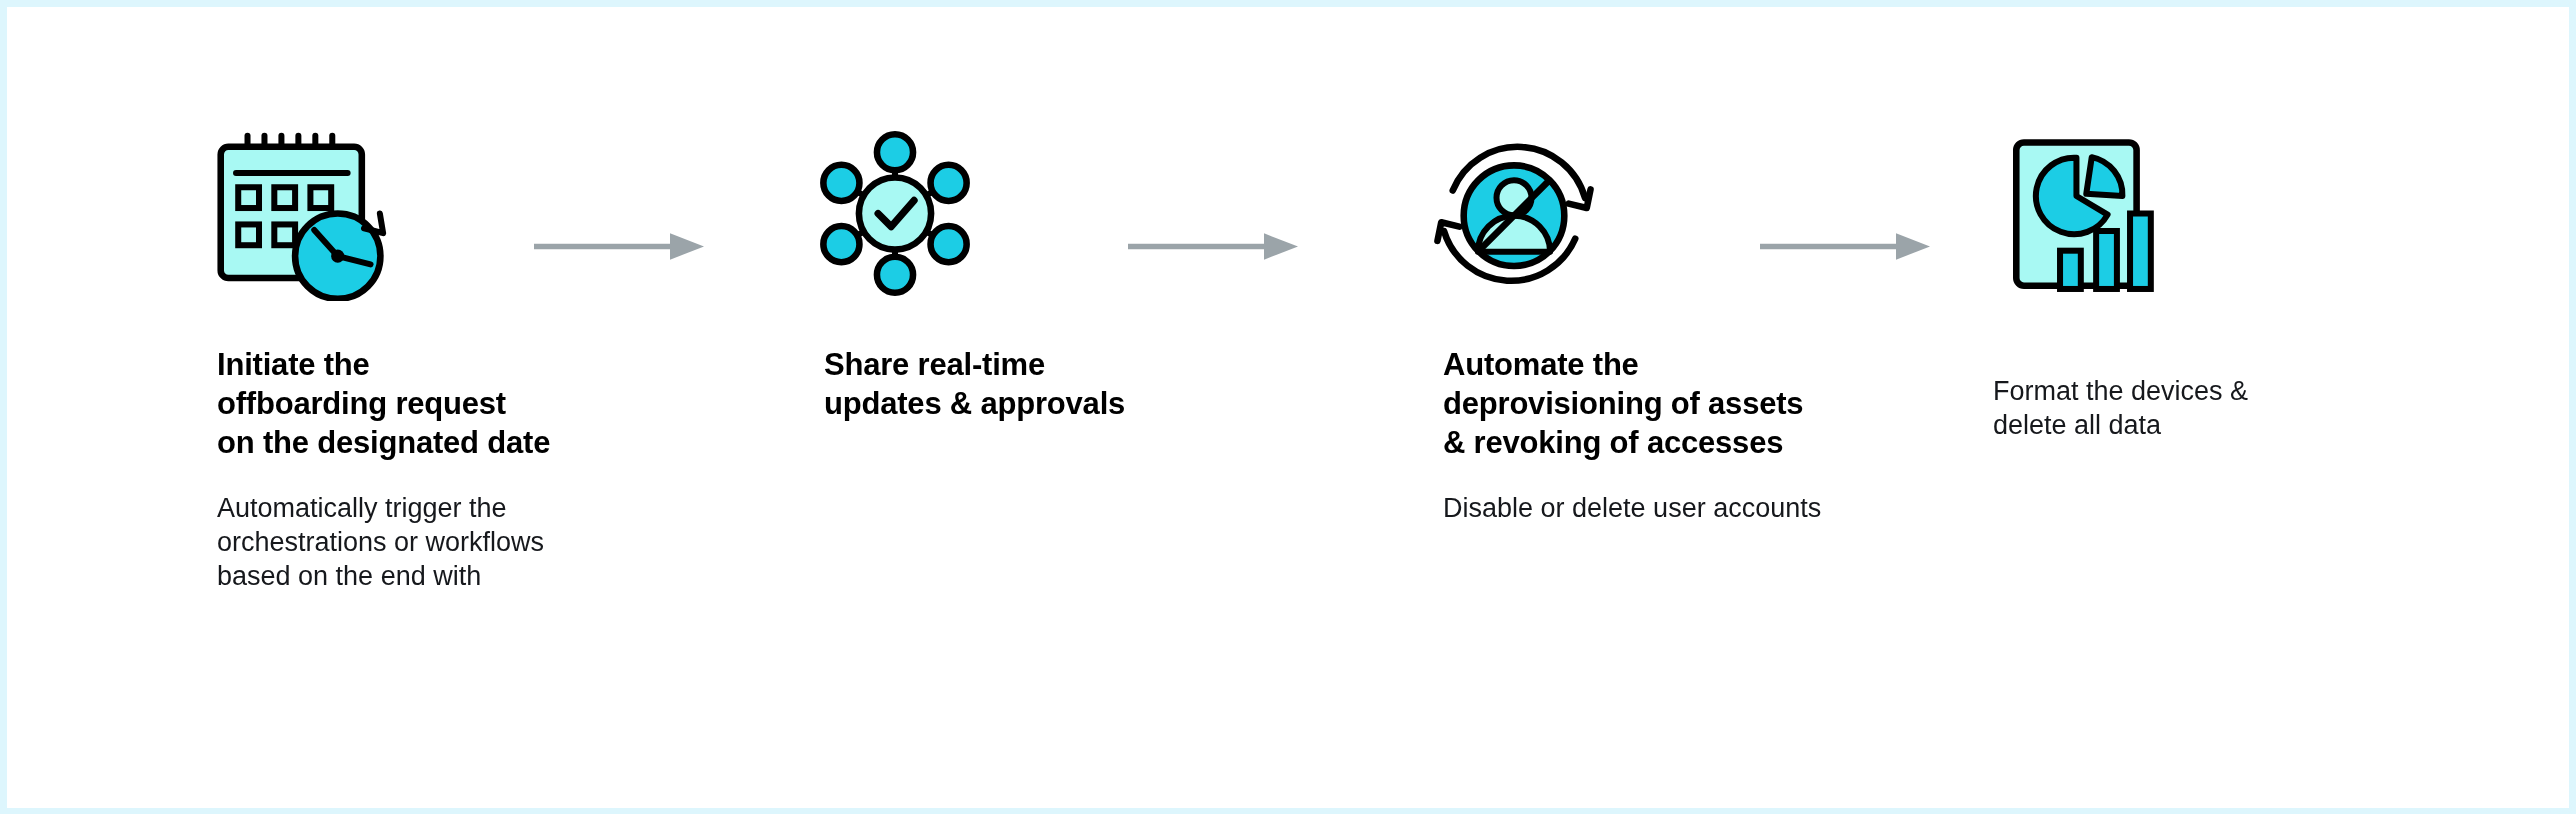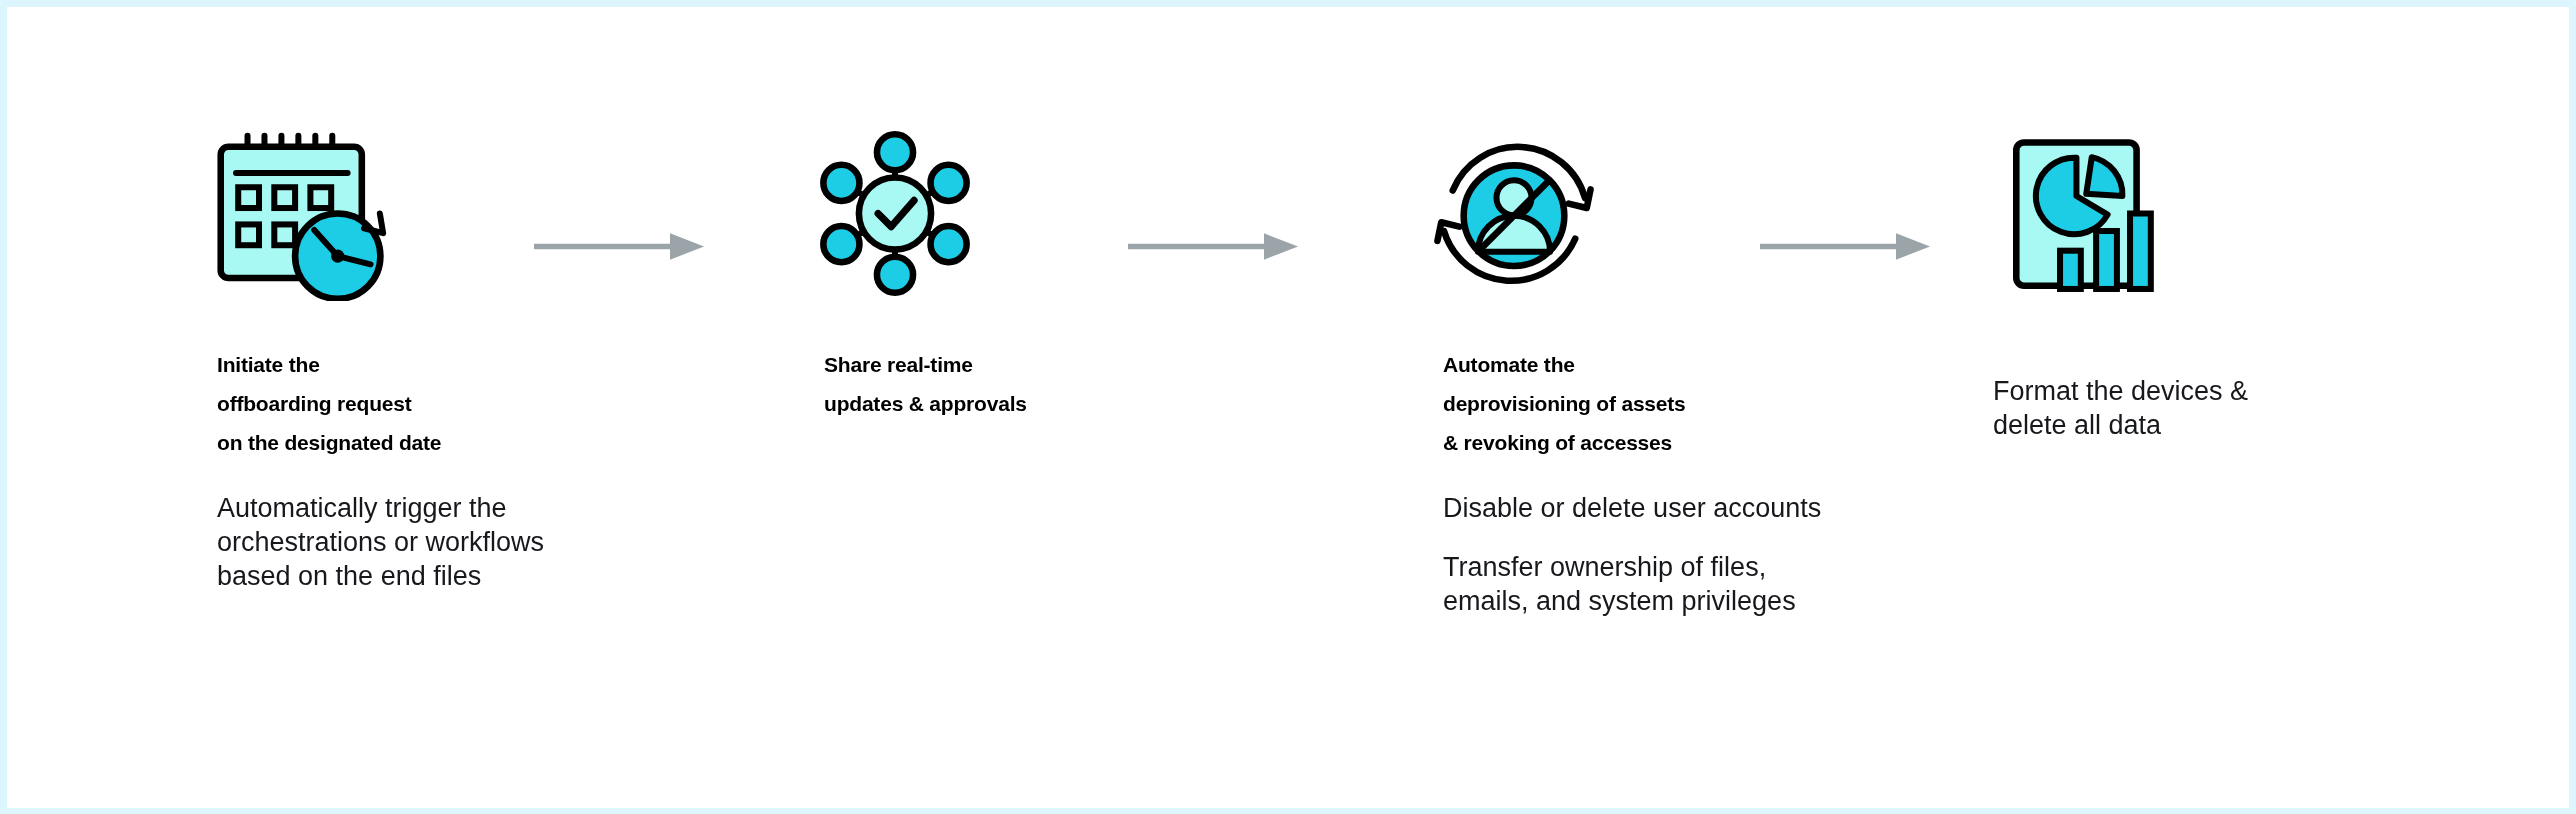--- a/index.html
+++ b/index.html
@@ -57,21 +57,21 @@
     left: 0;
   }
 
   .step-text {
     position: absolute;
     left: 0;
     top: 345px;
   }
 
   .step-title {
-    font-size: 21px;
+    font-size: 31px;
     font-weight: 700;
     line-height: 39px;
     color: #000000;
     letter-spacing: -0.2px;
     white-space: pre-line;
     margin: 0;
   }
 
   .bullets {
     margin-top: 28.5px;
@@ -163,21 +163,21 @@
         </svg>
       </div>
 
       <div class="step-text" style="width:383px;">
         <h3 class="step-title">Initiate the
 offboarding request
 on the designated date</h3>
         <div class="bullets">
           <p class="bullet">Automatically trigger the
 orchestrations or workflows
-based on the end files</p>
+based on the end with</p>
         </div>
       </div>
     </div>
 
     <div class="step" style="left:824px;width:383px;">
       <div class="step-icon" style="left:-22px;">
         <svg class="icon-svg" width="186" height="175" viewBox="0 0 340 320">
           <g stroke="#000" stroke-width="11" stroke-linecap="round">
             <line x1="170" y1="160" x2="170" y2="50"></line>
             <line x1="170" y1="160" x2="170" y2="270"></line>
@@ -224,22 +224,20 @@
           <line x1="106" y1="228" x2="234" y2="100" stroke="#000" stroke-width="12" stroke-linecap="round"></line>
         </svg>
       </div>
 
       <div class="step-text" style="width:416px;">
         <h3 class="step-title">Automate the
 deprovisioning of assets
 &amp; revoking of accesses</h3>
         <div class="bullets">
           <p class="bullet">Disable or delete user accounts</p>
-          <p class="bullet">Transfer ownership of files,
-emails, and system privileges</p>
         </div>
       </div>
     </div>
 
     <div class="step" style="left:1993px;width:438px;">
       <div class="step-icon" style="left:-3.3px;">
         <svg class="icon-svg" width="186" height="175" viewBox="0 0 340 320">
 
           <rect x="48" y="30" width="220" height="262" rx="14" ry="14" fill="#a8f9f3" stroke="#000" stroke-width="12"></rect>
 

